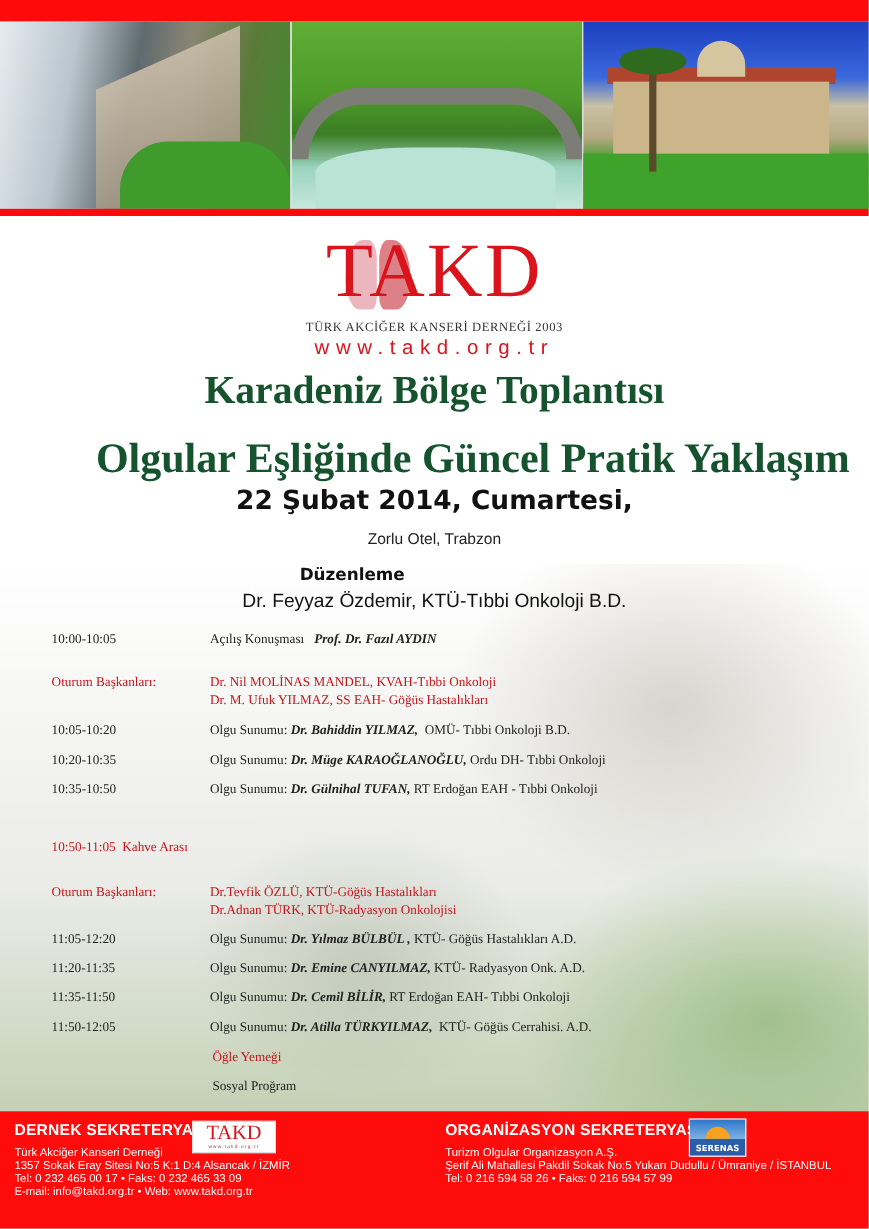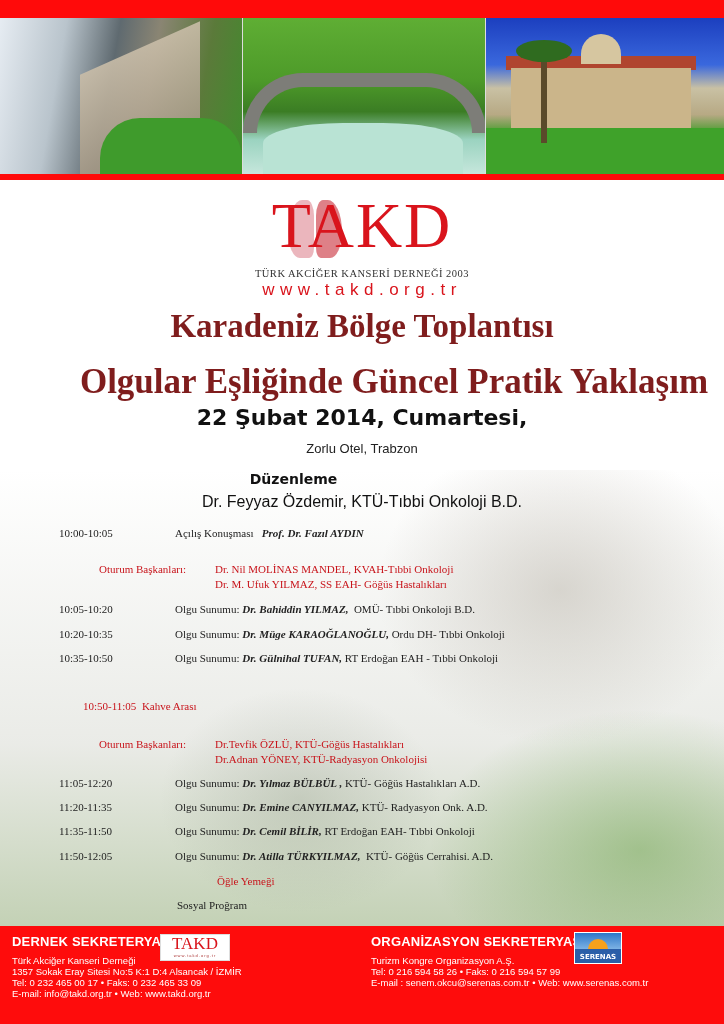--- a/index.html
+++ b/index.html
@@ -33,33 +33,33 @@
 
   .logo { position:absolute; left:250px; top:196px; width:224px; text-align:center; }
   .logo-letters { position:relative; font-family:"Liberation Serif", serif; font-size:64px; line-height:60px; color:#d9141c; letter-spacing:2px; }
   .lungs { position:absolute; left:38px; top:4px; width:54px; height:60px; }
   .lung-l { position:absolute; left:0; top:0; width:26px; height:58px; background:#e8a9b1; border-radius:60% 30% 20% 50%; opacity:.85; }
   .lung-r { position:absolute; left:28px; top:0; width:26px; height:58px; background:#d86a72; border-radius:30% 60% 50% 20%; opacity:.85; }
   .logo-letters span.txt { position:relative; }
   .logo-sub { font-size:10.5px; color:#333; letter-spacing:.5px; margin-top:12px; }
   .logo-web { font-family:"Liberation Sans", sans-serif; font-size:17px; color:#d9141c; letter-spacing:5.5px; margin-top:1px; }
 
-  .title { position:absolute; left:0; width:724px; text-align:center; color:#7f1d1d; font-family:"Liberation Serif", serif; font-weight:bold; }
+  .title { position:absolute; left:0; width:724px; text-align:center; color:#14532d; font-family:"Liberation Serif", serif; font-weight:bold; }
   .title-1 { top:308px; font-size:33px; }
   .title-2 { top:362px; font-size:35px;padding-left:32px; }
   .date { position:absolute; top:405px; width:724px; text-align:center; font-family:"DejaVu Sans", sans-serif; font-weight:bold; font-size:22px; color:#111; }
   .venue { position:absolute; top:441px; width:724px; text-align:center; font-family:"Liberation Sans", sans-serif; font-size:13px; color:#222; }
   .org-head { position:absolute; top:471px; width:587px; text-align:center; font-family:"DejaVu Sans", sans-serif; font-weight:bold; font-size:14px; color:#111; }
   .org-name { position:absolute; top:493px; width:724px; text-align:center; font-family:"Liberation Sans", sans-serif; font-size:16px; color:#111; }
 
   .prog { position:absolute; left:0; top:0; width:724px; font-family:"Liberation Serif", serif; font-size:11px; color:#222; }
   .row { position:absolute; left:43px; }
-  .time { position:absolute; left:16px; width:130px; }
+  .time { position:absolute; left:0; width:130px; }
   .desc { position:absolute; left:132px; white-space:nowrap; }
-  .red { color:#c8141b;margin-left:40px; }
+  .red { color:#c8141b; }
   .bold { font-weight:normal; }
   .bi { font-weight:bold; font-style:italic; }
 
   .footer { position:absolute; left:0; top:926px; width:724px; height:98px; background:#fe0c0c; color:#fff; font-family:"Liberation Sans", sans-serif; }
   .f-col { position:absolute; top:8px; }
   .f-col-1 { left:12px; }
   .f-col-2 { left:371px; }
   .f-head { font-weight:bold; font-size:13px; letter-spacing:.2px; }
   .f-line { font-size:9.5px; line-height:11px; }
   .f-logo-takd { position:absolute; left:160px; top:8px; width:68px; height:25px; background:#fff; border:1px solid #ddd; text-align:center; font-family:"Liberation Serif", serif; color:#d9141c; font-size:17px; line-height:18px; }
@@ -142,21 +142,21 @@
 
   <div class="row red" style="top:700px">
     <span>10:50-11:05</span>&nbsp;&nbsp;<span>Kahve Arası</span>
   </div>
 
   <div class="row red bold" style="top:738px">
     <span class="time">Oturum Başkanları:</span>
     <span class="desc">Dr.Tevfik ÖZLÜ, KTÜ-Göğüs Hastalıkları</span>
   </div>
   <div class="row red bold" style="top:753px">
-    <span class="desc">Dr.Adnan YÖNEY, KTÜ-Radyasyon Onkolojisi</span>
+    <span class="desc">Dr.Adnan TÜRK, KTÜ-Radyasyon Onkolojisi</span>
   </div>
 
   <div class="row" style="top:777px">
     <span class="time">11:05-12:20</span>
     <span class="desc"><span>Olgu Sunumu:</span> <span class="bi">Dr. Yılmaz BÜLBÜL ,</span> <span class="bold">KTÜ- Göğüs Hastalıkları A.D.</span></span>
   </div>
   <div class="row" style="top:801px">
     <span class="time">11:20-11:35</span>
     <span class="desc"><span>Olgu Sunumu:</span> <span class="bi">Dr. Emine CANYILMAZ,</span> <span class="bold">KTÜ-  Radyasyon Onk. A.D.</span></span>
   </div>
@@ -183,21 +183,21 @@
     <div class="f-line">E-mail: info@takd.org.tr • Web: www.takd.org.tr</div>
   </div>
   <div class="f-logo-takd">
     <span>TAKD</span>
     <small>www.takd.org.tr</small>
   </div>
 
   <div class="f-col f-col-2">
     <div class="f-head">ORGANİZASYON SEKRETERYASI</div>
     <div style="height:6px"></div>
-    <div class="f-line">Turizm Kongre Organizasyon  A.Ş.</div>
+    <div class="f-line">Turizm Olgular Organizasyon  A.Ş.</div>
+    <div class="f-line">Şerif Ali Mahallesi Pakdil Sokak No:5 Yukarı Dudullu / Ümraniye / İSTANBUL</div>
     <div class="f-line">Tel: 0 216 594 58 26 • Faks: 0 216 594 57 99</div>
-    <div class="f-line">E-mail  : senem.okcu@serenas.com.tr • Web: www.serenas.com.tr</div>
   </div>
   <div class="f-logo-serenas">
     <div class="sun"></div>
     <div class="serenas-text">SERENAS</div>
   </div>
 </div>
 
 </body></html>

